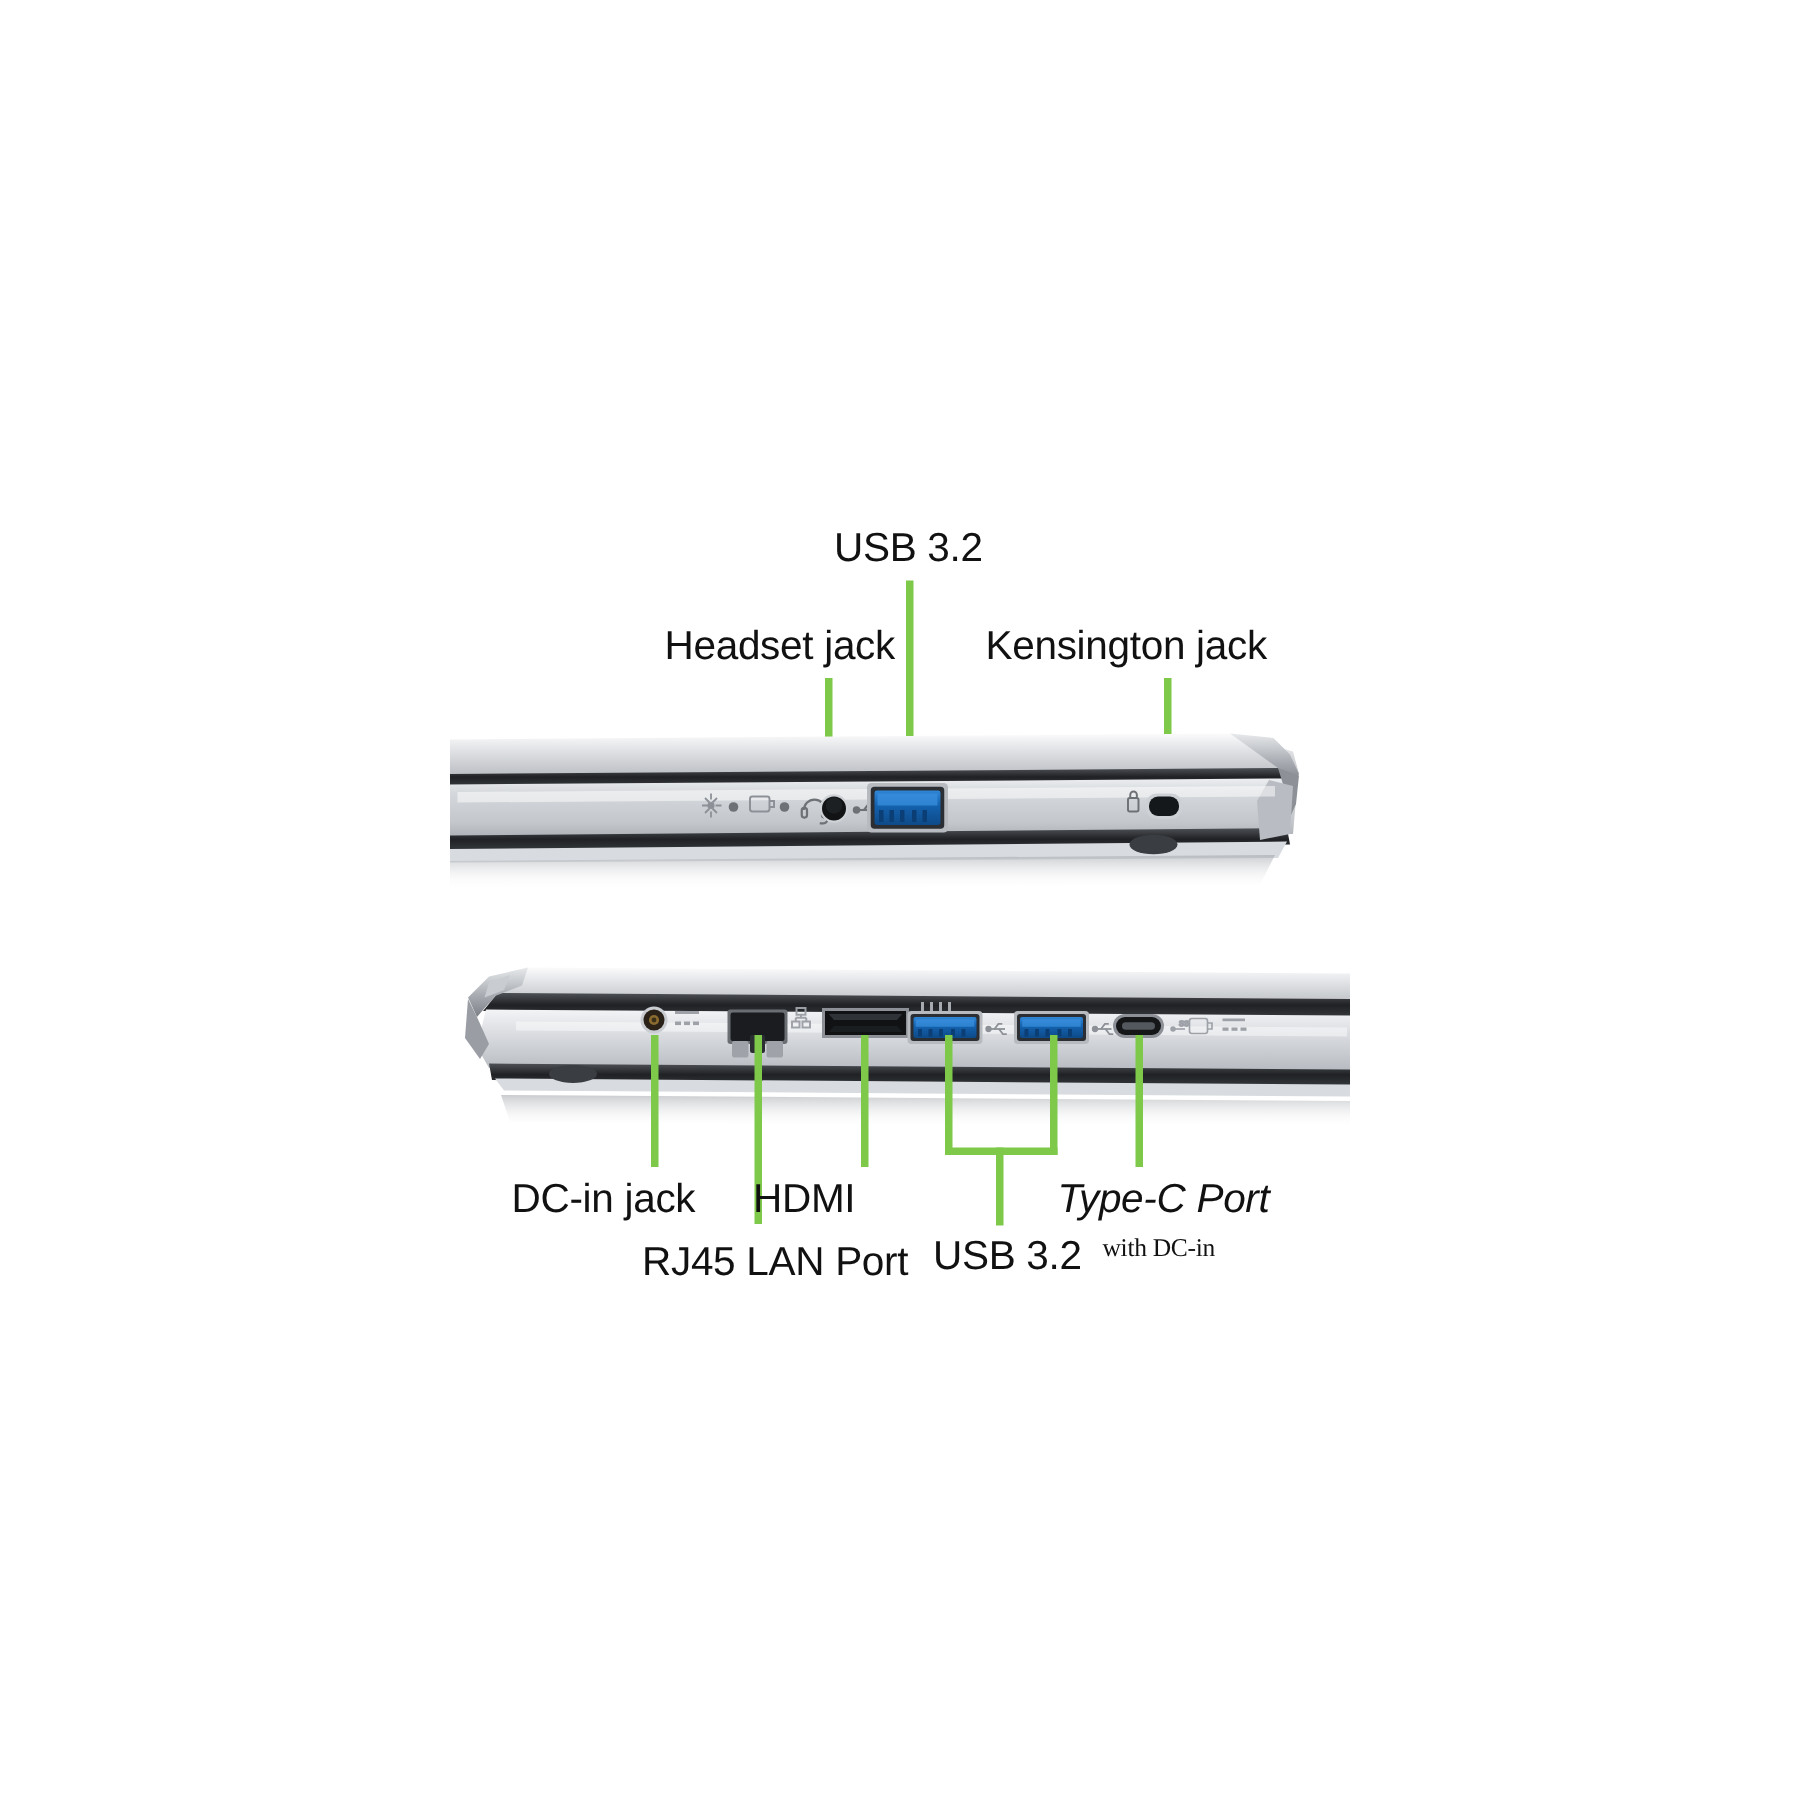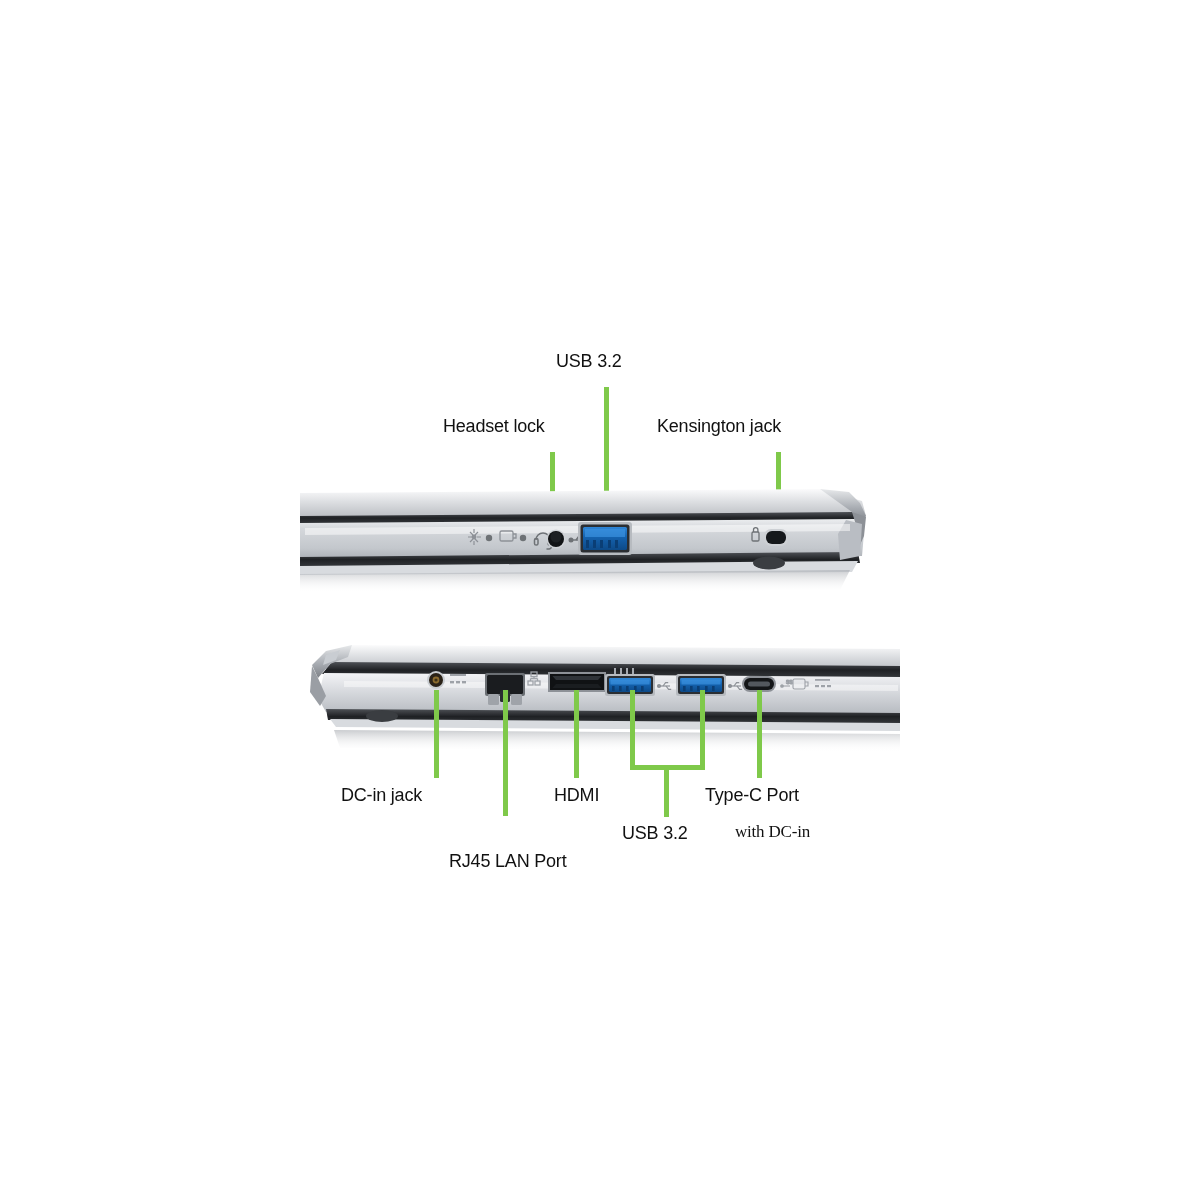--- a/index.html
+++ b/index.html
@@ -20,38 +20,38 @@
     background: #ffffff;
   }
   .label {
     position: absolute;
     color: #111111;
     font-family: "Liberation Sans", sans-serif;
     white-space: nowrap;
     line-height: 1;
     letter-spacing: -0.2px;
   }
-  .lbl-lg { font-size: 18px; }
+  .lbl-lg { font-size: 27px; }
   .lbl-sm { font-size: 17px; font-family: Liberation Serif, serif; }
 
   .leader {
     position: absolute;
     background: #7fc94a;
   }
   .leader-v { width: 5px; }
   .leader-h { height: 5px; }
 
   svg.art { position: absolute; left: 0; top: 0; }
 </style>
 </head>
 <body>
 
 <div id="stage">
 
-  <div class="label lbl-lg" style="left:443px; top:417px;">Headset lock</div>
+  <div class="label lbl-lg" style="left:443px; top:417px;">Headset jack</div>
 
   <div class="label lbl-lg" style="left:556px; top:352px;">USB 3.2</div>
 
   <div class="label lbl-lg" style="left:657px; top:417px;">Kensington jack</div>
 
   <div class="leader leader-v" style="left:550px; top:452px; height:90px;"></div>
   <div class="leader leader-v" style="left:604px; top:387px; height:155px;"></div>
   <div class="leader leader-v" style="left:776px; top:452px; height:86px;"></div>
 
   <svg class="art" width="1200" height="1200" viewBox="0 0 1200 1200">
@@ -288,23 +288,23 @@
 
   <div class="leader leader-v" style="left:630px; top:690px; height:80px;"></div>
   <div class="leader leader-v" style="left:700px; top:690px; height:80px;"></div>
   <div class="leader leader-h" style="left:630px; top:765px; width:75px;"></div>
   <div class="leader leader-v" style="left:664px; top:765px; height:52px;"></div>
 
   <div class="leader leader-v" style="left:757px; top:690px; height:88px;"></div>
 
   <div class="label lbl-lg" style="left:341px; top:786px;">DC-in jack</div>
 
-  <div class="label lbl-lg" style="left:428px; top:852px;margin-left:21px;">RJ45 LAN Port</div>
-
-  <div class="label lbl-lg" style="left:554px; top:786px;text-align:center;">HDMI</div>
+  <div class="label lbl-lg" style="left:428px; top:828px;">RJ45 LAN Port</div>
+
+  <div class="label lbl-lg" style="left:502px; top:786px;text-align:center;">HDMI</div>
 
   <div class="label lbl-lg" style="left:622px; top:824px;">USB 3.2</div>
 
-  <div class="label lbl-lg" style="left:705px; top:786px;">Type-C Port</div>
+  <div class="label lbl-lg" style="left:705px; top:786px;font-style:italic;">Type-C Port</div>
 
   <div class="label lbl-sm" style="left:735px; top:823px;">with DC-in</div>
 
 </div>
 
 </body></html>

